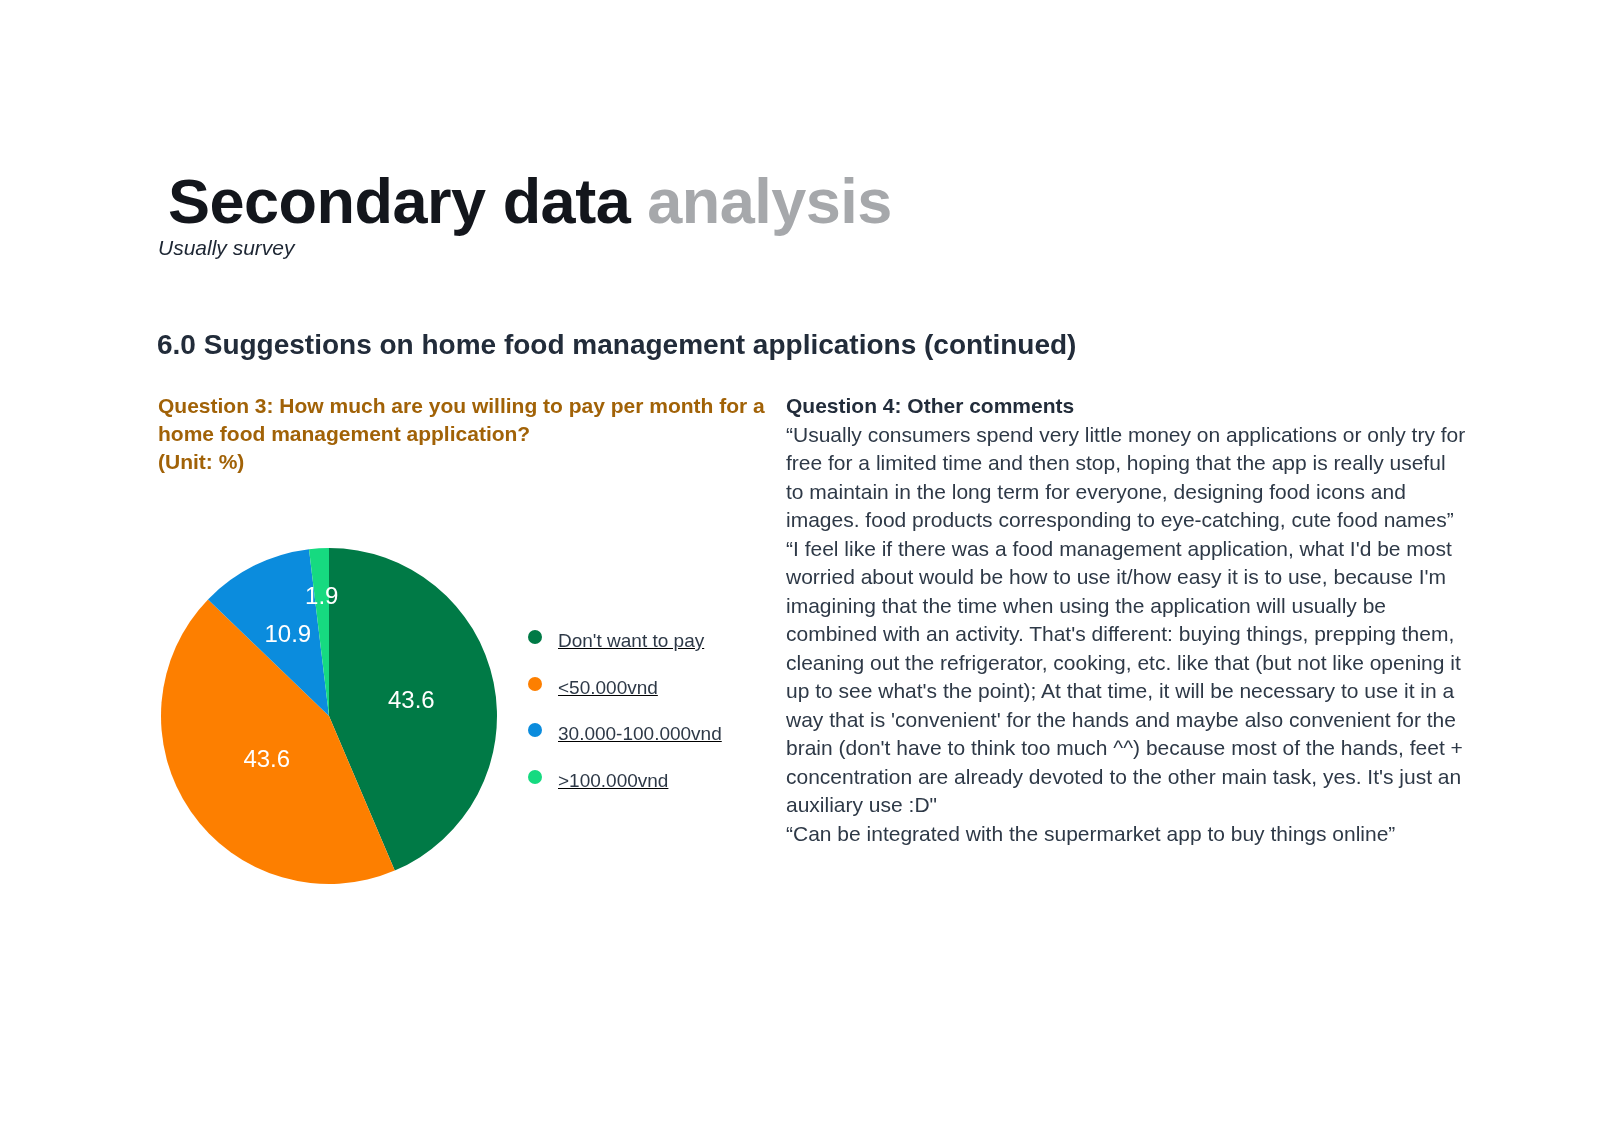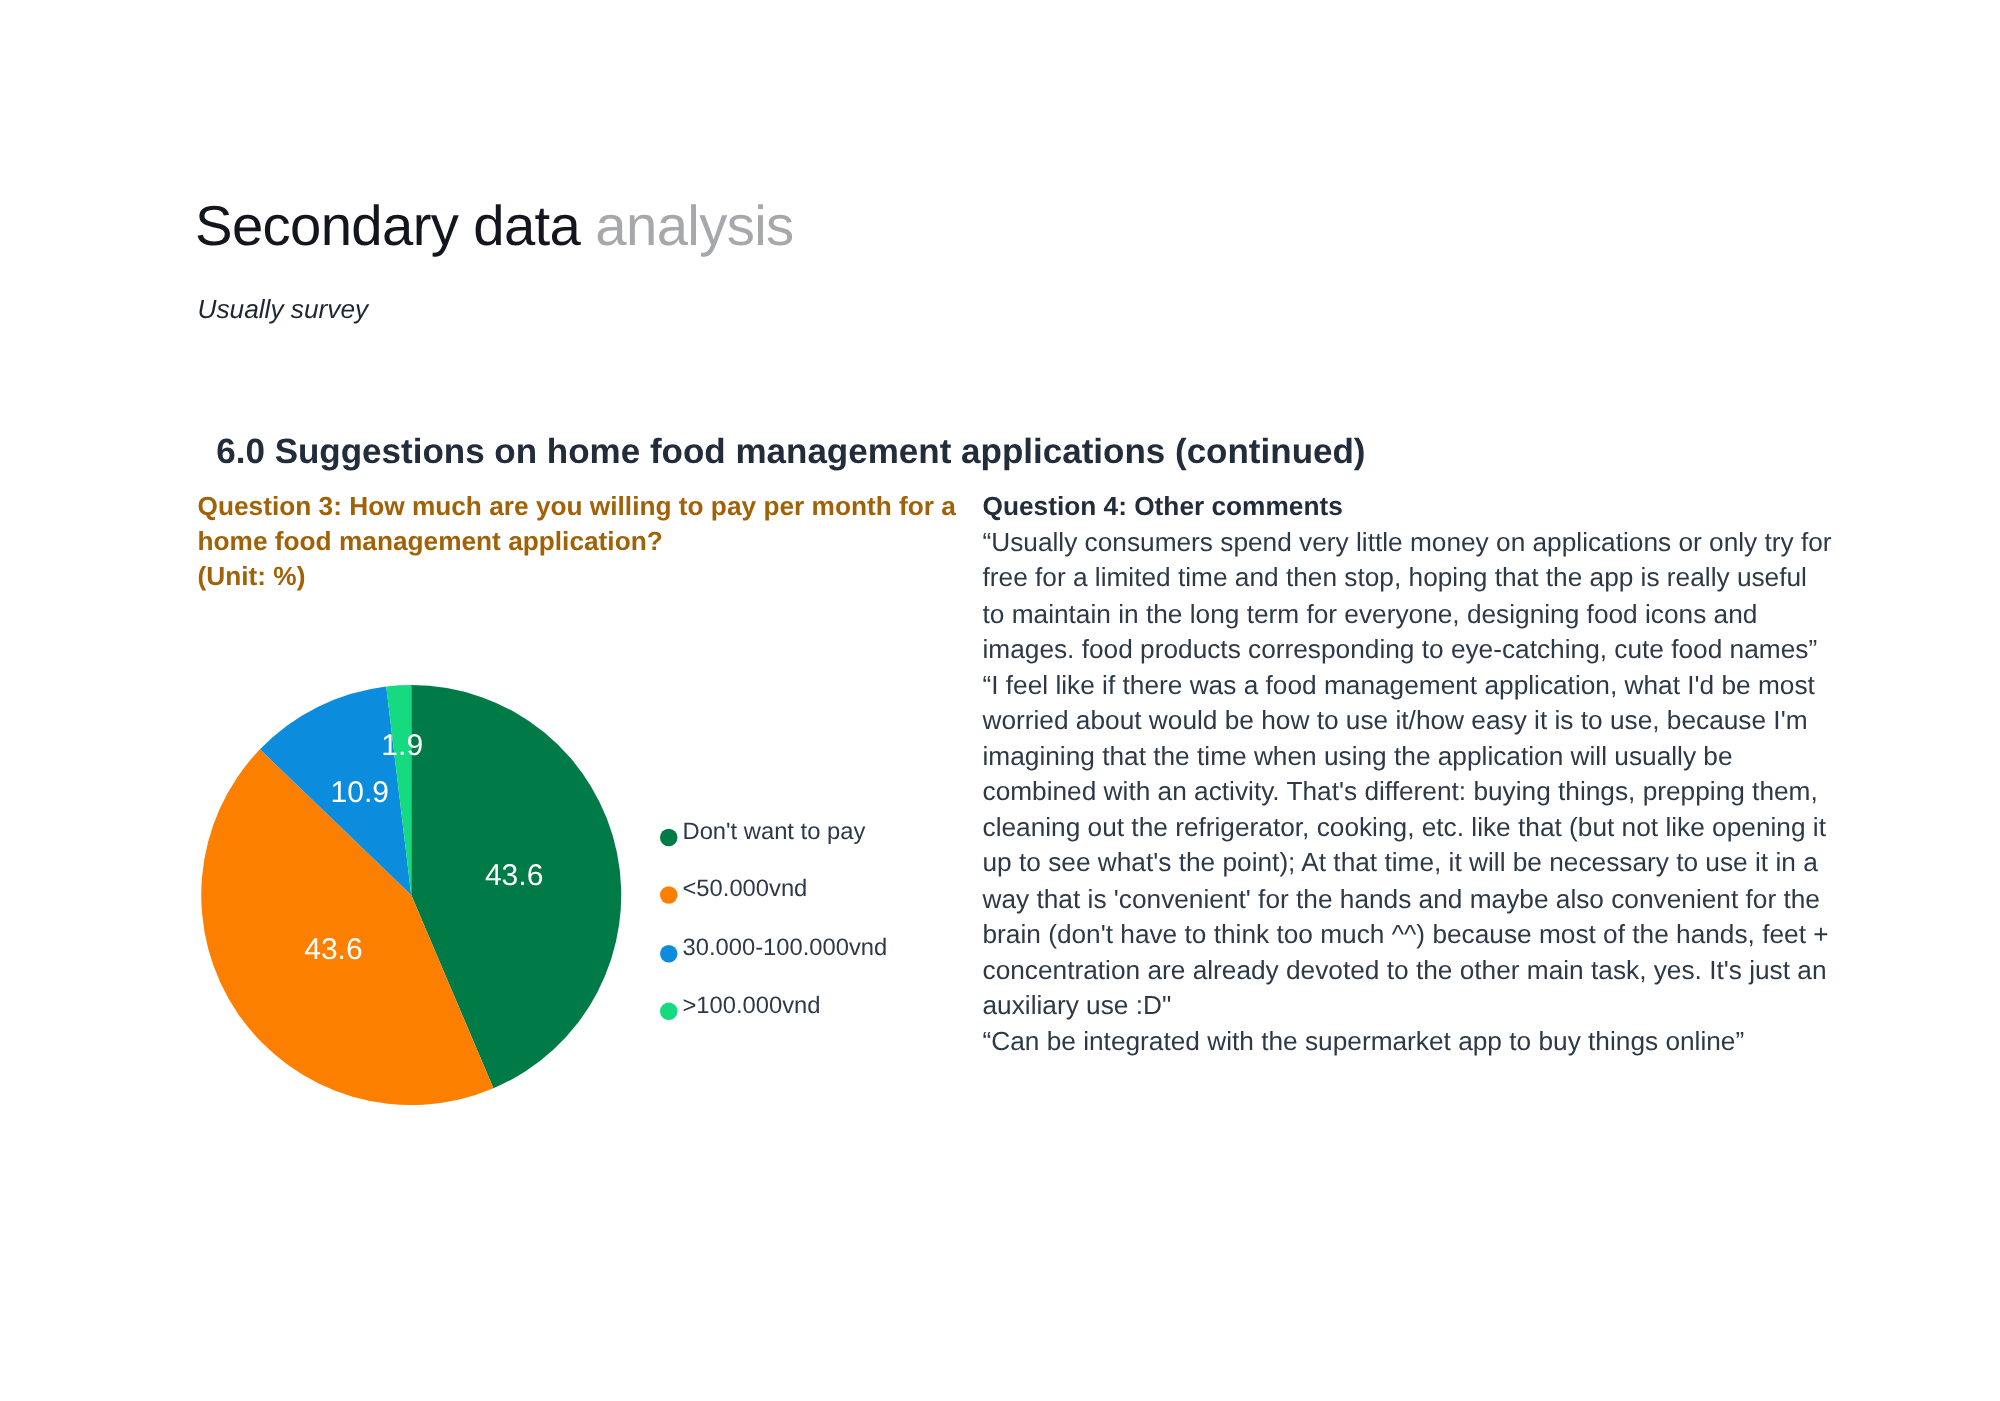--- a/index.html
+++ b/index.html
@@ -12,26 +12,26 @@
     position: relative;
     width: 1600px;
     height: 1121px;
     background: #ffffff;
     overflow: hidden;
   }
   .main-title {
     position: absolute;
     left: 156px;
     top: 158px;
-    font-size: 45px;
-    font-weight: normal;
+    font-size: 63px;
+    font-weight: bold;
     letter-spacing: -0.5px;
     color: #13161c;
     white-space: nowrap;
-    margin: 0;
+    margin: 12px;
     line-height: 1.0;
   }
   .main-title .accent {
     color: #a6a8ab;
   }
   .subtitle {
     position: absolute;
     left: 158px;
     top: 236px;
     font-size: 21px;
@@ -39,21 +39,21 @@
     color: #1d2633;
   }
   .section-heading {
     position: absolute;
     left: 157px;
     top: 329px;
     font-size: 28px;
     font-weight: bold;
     color: #222c3a;
     white-space: nowrap;
-    margin: 16px;
+    margin: 0;
   }
   .q3-block {
     position: absolute;
     left: 158px;
     top: 392px;
     width: 645px;
     font-size: 21px;
     font-weight: bold;
     line-height: 28px;
     color: #a16207;
@@ -83,23 +83,24 @@
     font-size: 24px;
     fill: #ffffff;
   }
   .legend {
     position: absolute;
     left: 528px;
     top: 630px;
   }
   .legend-row {
     display: flex;
-    align-items: flex-end;
+    align-items: flex-start;
     height: 46.5px;
-    gap: 4px;
+    gap: 16px;
+    text-decoration: underline;
   }
   .legend-dot {
     width: 14px;
     height: 14px;
     border-radius: 50%;
     flex: 0 0 auto;
   }
   .legend-label {
     font-size: 19px;
     color: #2e3947;

